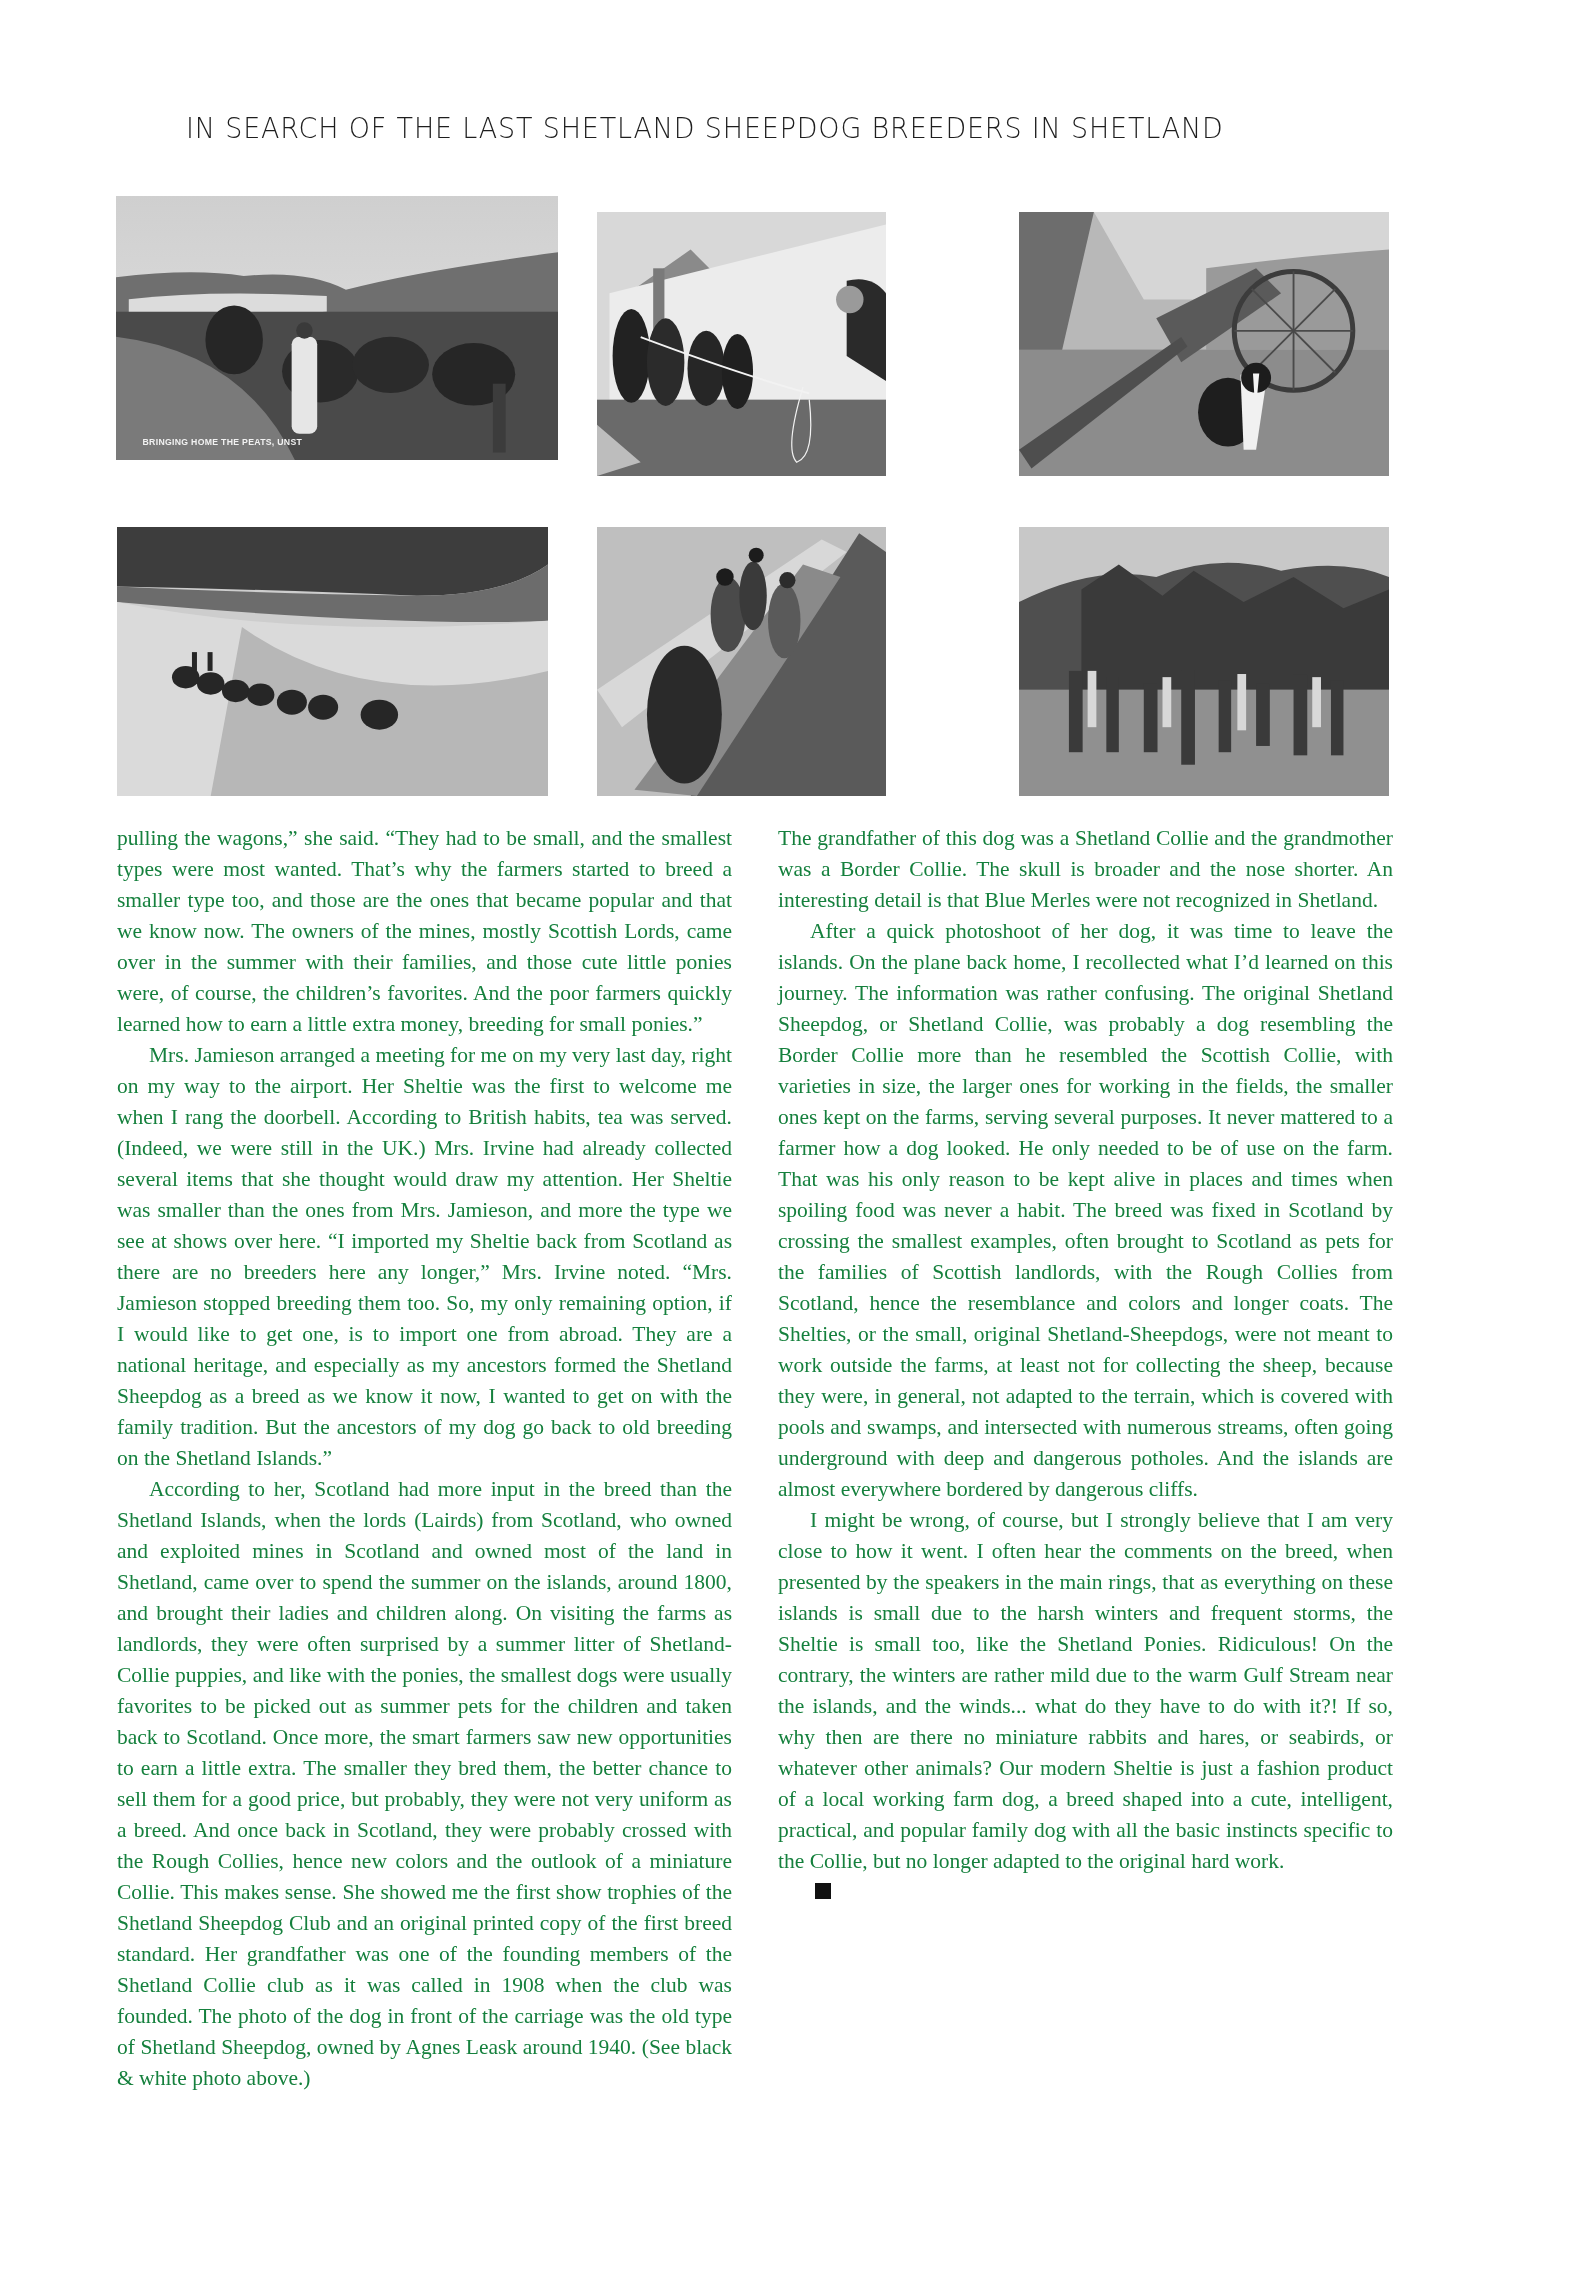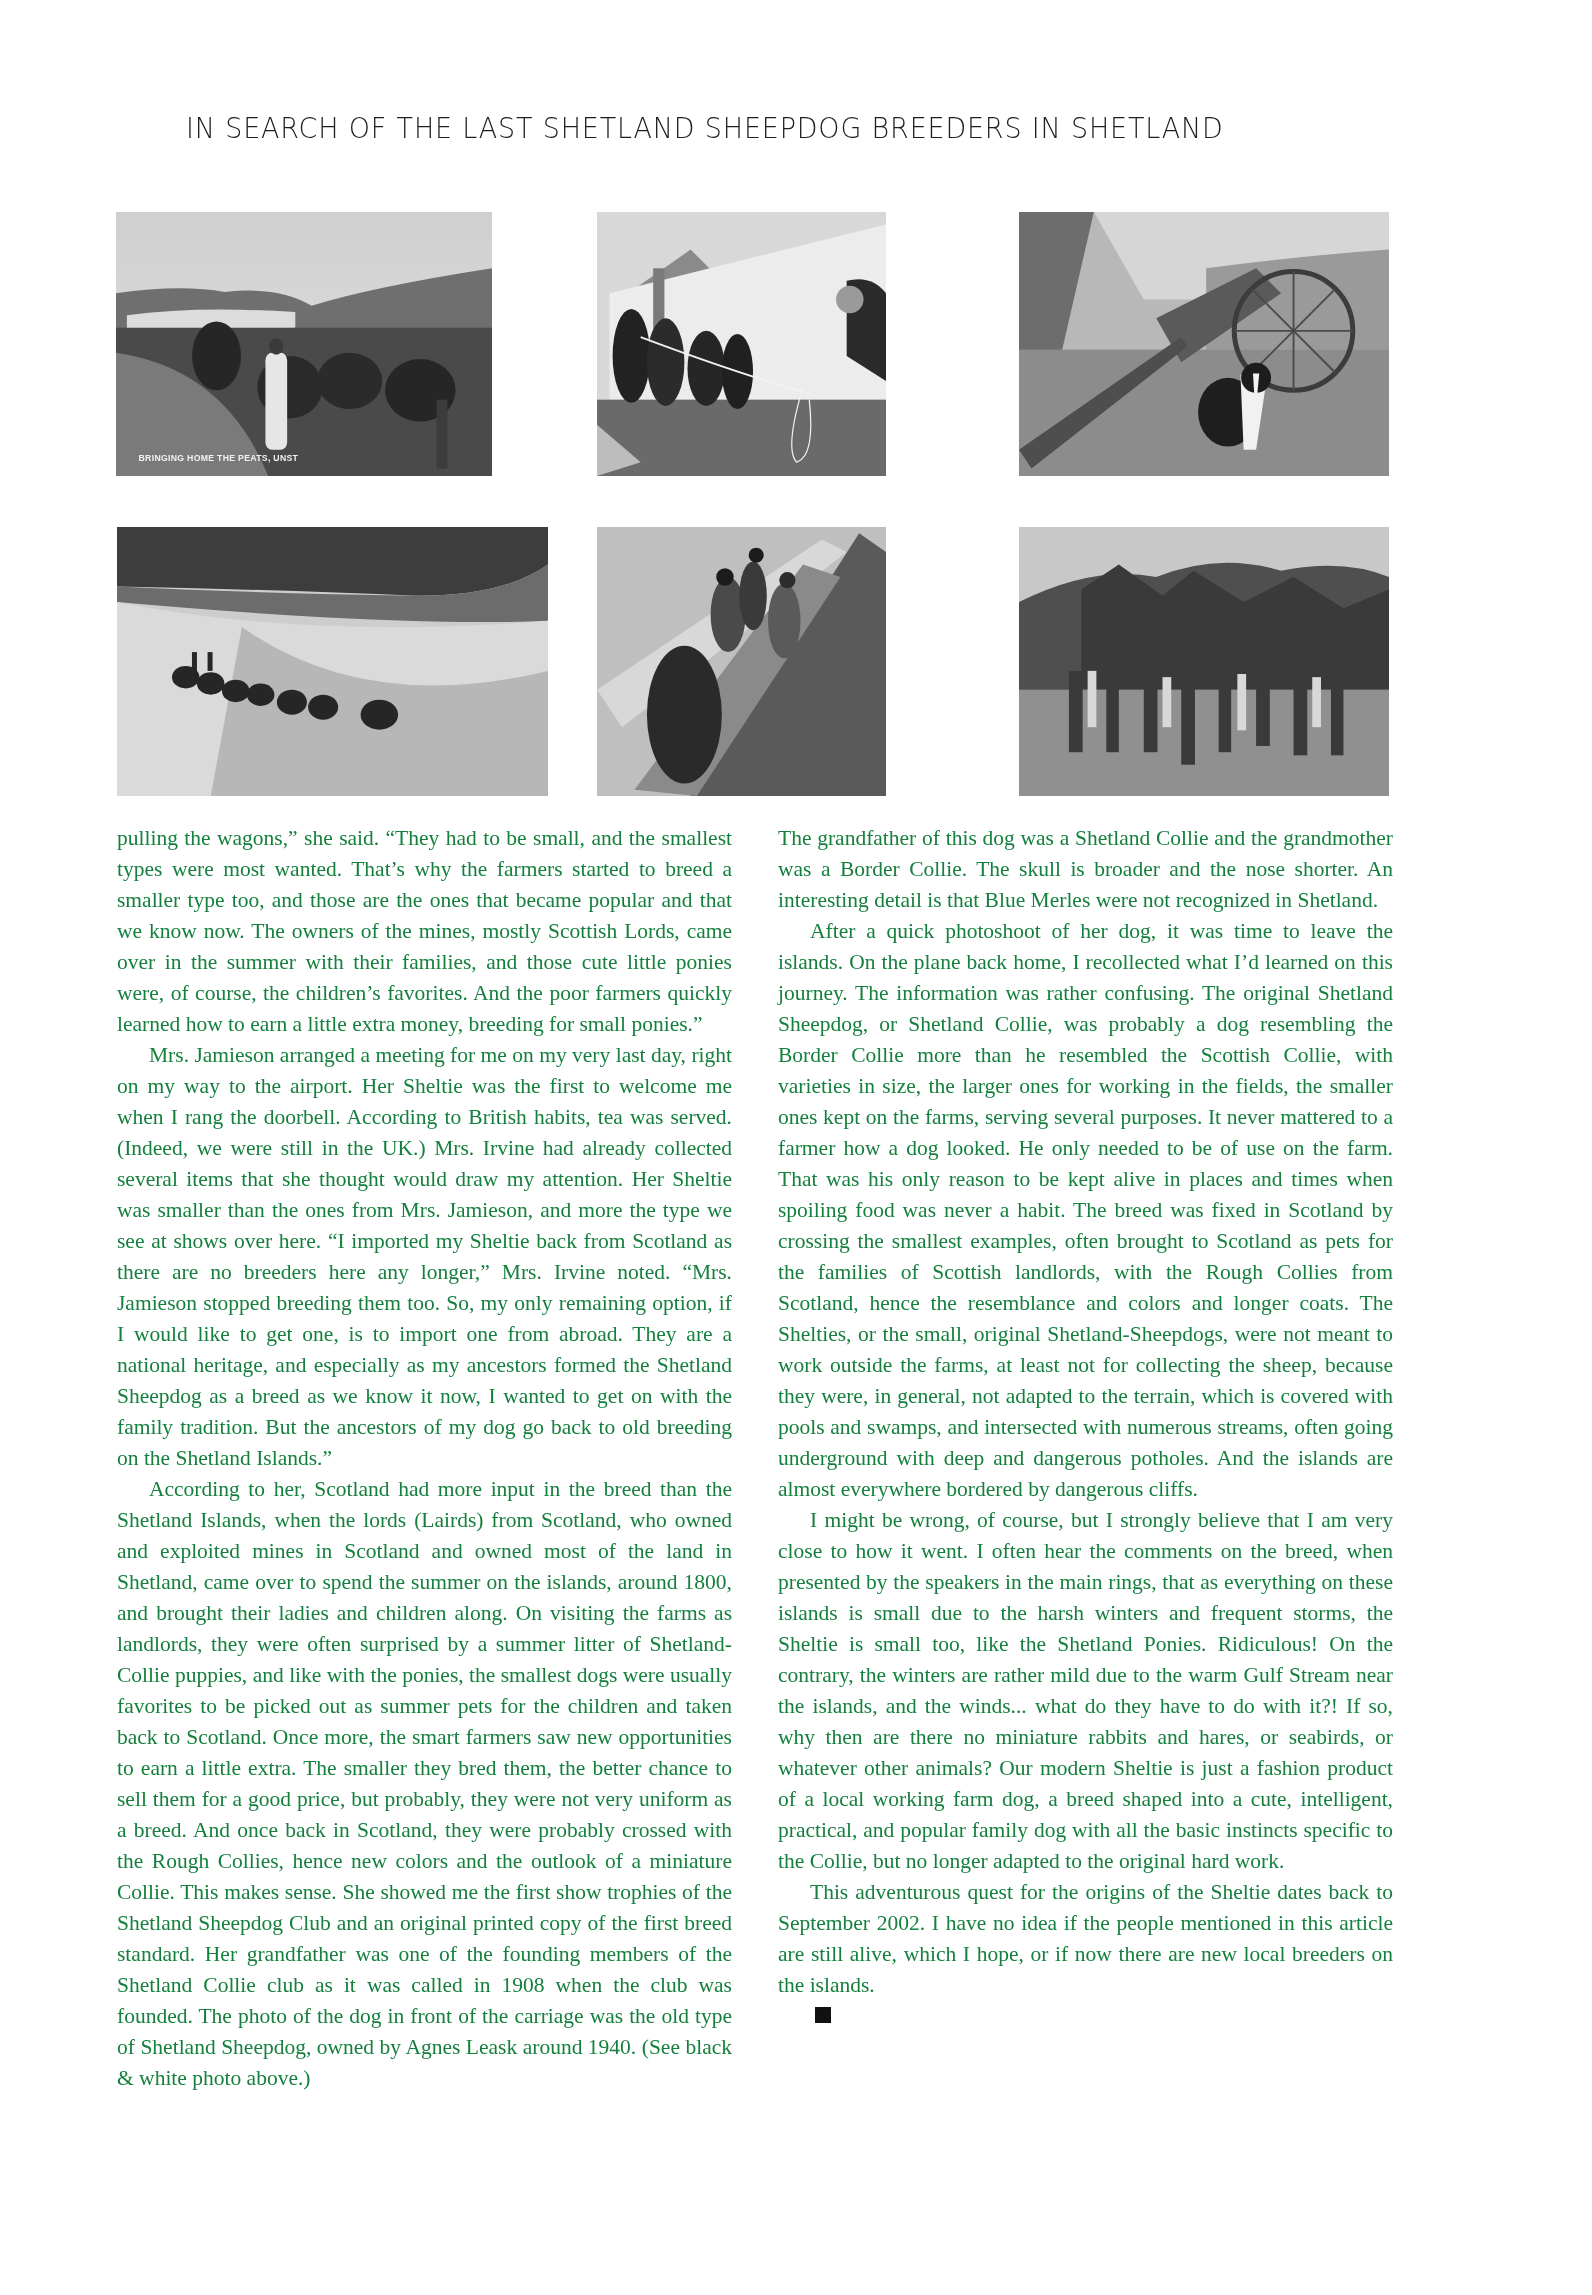--- a/index.html
+++ b/index.html
@@ -35,21 +35,21 @@
     margin-left: 5px; vertical-align: baseline;
   }
 </style>
 </head>
 <body>
 
 <div class="page">
 
   <div class="running-head">IN SEARCH OF THE LAST SHETLAND SHEEPDOG BREEDERS IN SHETLAND</div>
 
-  <div class="photo" style="left:116px; top:212px; width:376px; height:264px;">
+  <div class="photo" style="left:116px; top:196px; width:442px; height:264px;">
     <svg viewBox="0 0 692 422" preserveAspectRatio="none">
       <defs>
         <linearGradient id="sky1" x1="0" y1="0" x2="0" y2="1">
           <stop offset="0" stop-color="#cfcfcf"></stop>
             <stop offset="1" stop-color="#e4e4e4"></stop>
         </linearGradient>
       </defs>
       <rect width="692" height="422" fill="url(#sky1)"></rect>
       <path d="M0 130 Q120 115 200 128 Q300 118 360 150 Q470 120 692 90 L692 190 L0 190 Z" fill="#6f6f6f"></path>
       <path d="M20 165 Q150 150 330 160 L330 185 Q150 195 20 190 Z" fill="#dcdcdc"></path>
@@ -173,18 +173,17 @@
   <div class="col col-left">
     <p class="first">pulling the wagons,” she said. “They had to be small, and the smallest types were most wanted. That’s why the farmers started to breed a smaller type too, and those are the ones that became popular and that we know now. The owners of the mines, mostly Scottish Lords, came over in the summer with their families, and those cute little ponies were, of course, the children’s favorites. And the poor farmers quickly learned how to earn a little extra money, breeding for small ponies.”</p>
     <p>Mrs. Jamieson arranged a meeting for me on my very last day, right on my way to the airport. Her Sheltie was the first to welcome me when I rang the doorbell. According to British habits, tea was served. (Indeed, we were still in the UK.) Mrs. Irvine had already collected several items that she thought would draw my attention. Her Sheltie was smaller than the ones from Mrs. Jamieson, and more the type we see at shows over here. “I imported my Sheltie back from Scotland as there are no breeders here any longer,” Mrs. Irvine noted. “Mrs. Jamieson stopped breeding them too. So, my only remaining option, if I would like to get one, is to import one from abroad. They are a national heritage, and especially as my ancestors formed the Shetland Sheepdog as a breed as we know it now, I wanted to get on with the family tradition. But the ancestors of my dog go back to old breeding on the Shetland Islands.”</p>
     <p>According to her, Scotland had more input in the breed than the Shetland Islands, when the lords (Lairds) from Scotland, who owned and exploited mines in Scotland and owned most of the land in Shetland, came over to spend the summer on the islands, around 1800, and brought their ladies and children along. On visiting the farms as landlords, they were often surprised by a summer litter of Shetland-Collie puppies, and like with the ponies, the smallest dogs were usually favorites to be picked out as summer pets for the children and taken back to Scotland. Once more, the smart farmers saw new opportunities to earn a little extra. The smaller they bred them, the better chance to sell them for a good price, but probably, they were not very uniform as a breed. And once back in Scotland, they were probably crossed with the Rough Collies, hence new colors and the outlook of a miniature Collie. This makes sense. She showed me the first show trophies of the Shetland Sheepdog Club and an original printed copy of the first breed standard. Her grandfather was one of the founding members of the Shetland Collie club as it was called in 1908 when the club was founded. The photo of the dog in front of the carriage was the old type of Shetland Sheepdog, owned by Agnes Leask around 1940. (See black &amp; white photo above.)</p>
   </div>
 
   <div class="col col-right">
     <p class="first">The grandfather of this dog was a Shetland Collie and the grand­mother was a Border Collie. The skull is broader and the nose shorter. An interesting detail is that Blue Merles were not recog­nized in Shetland.</p>
     <p>After a quick photoshoot of her dog, it was time to leave the islands. On the plane back home, I recollected what I’d learned on this journey. The information was rather confusing. The original Shetland Sheepdog, or Shetland Collie, was probably a dog resem­bling the Border Collie more than he resembled the Scottish Col­lie, with varieties in size, the larger ones for working in the fields, the smaller ones kept on the farms, serving several purposes. It nev­er mattered to a farmer how a dog looked. He only needed to be of use on the farm. That was his only reason to be kept alive in places and times when spoiling food was never a habit. The breed was fixed in Scotland by crossing the smallest examples, often brought to Scotland as pets for the families of Scottish landlords, with the Rough Collies from Scotland, hence the resemblance and colors and longer coats. The Shelties, or the small, original Shetland-Sheepdogs, were not meant to work outside the farms, at least not for collecting the sheep, because they were, in general, not adapted to the terrain, which is covered with pools and swamps, and inter­sected with numerous streams, often going underground with deep and dangerous potholes. And the islands are almost everywhere bordered by dangerous cliffs.</p>
     <p>I might be wrong, of course, but I strongly believe that I am very close to how it went. I often hear the comments on the breed, when presented by the speakers in the main rings, that as every­thing on these islands is small due to the harsh winters and fre­quent storms, the Sheltie is small too, like the Shetland Ponies. Ridiculous! On the contrary, the winters are rather mild due to the warm Gulf Stream near the islands, and the winds... what do they have to do with it?! If so, why then are there no miniature rabbits and hares, or seabirds, or whatever other animals? Our modern Sheltie is just a fashion product of a local working farm dog, a breed shaped into a cute, intelligent, practical, and popular family dog with all the basic instincts specific to the Collie, but no longer adapted to the original hard work.</p>
-    <p>This adventurous quest for the origins of the Sheltie dates back to September 2002. I have no idea if the people mentioned in this article are still alive, which I hope, or if now there are new local breeders on the islands.</p>
     <p><span class="end-mark"></span></p>
   </div>
 
 </div>
 
 
 </body></html>

